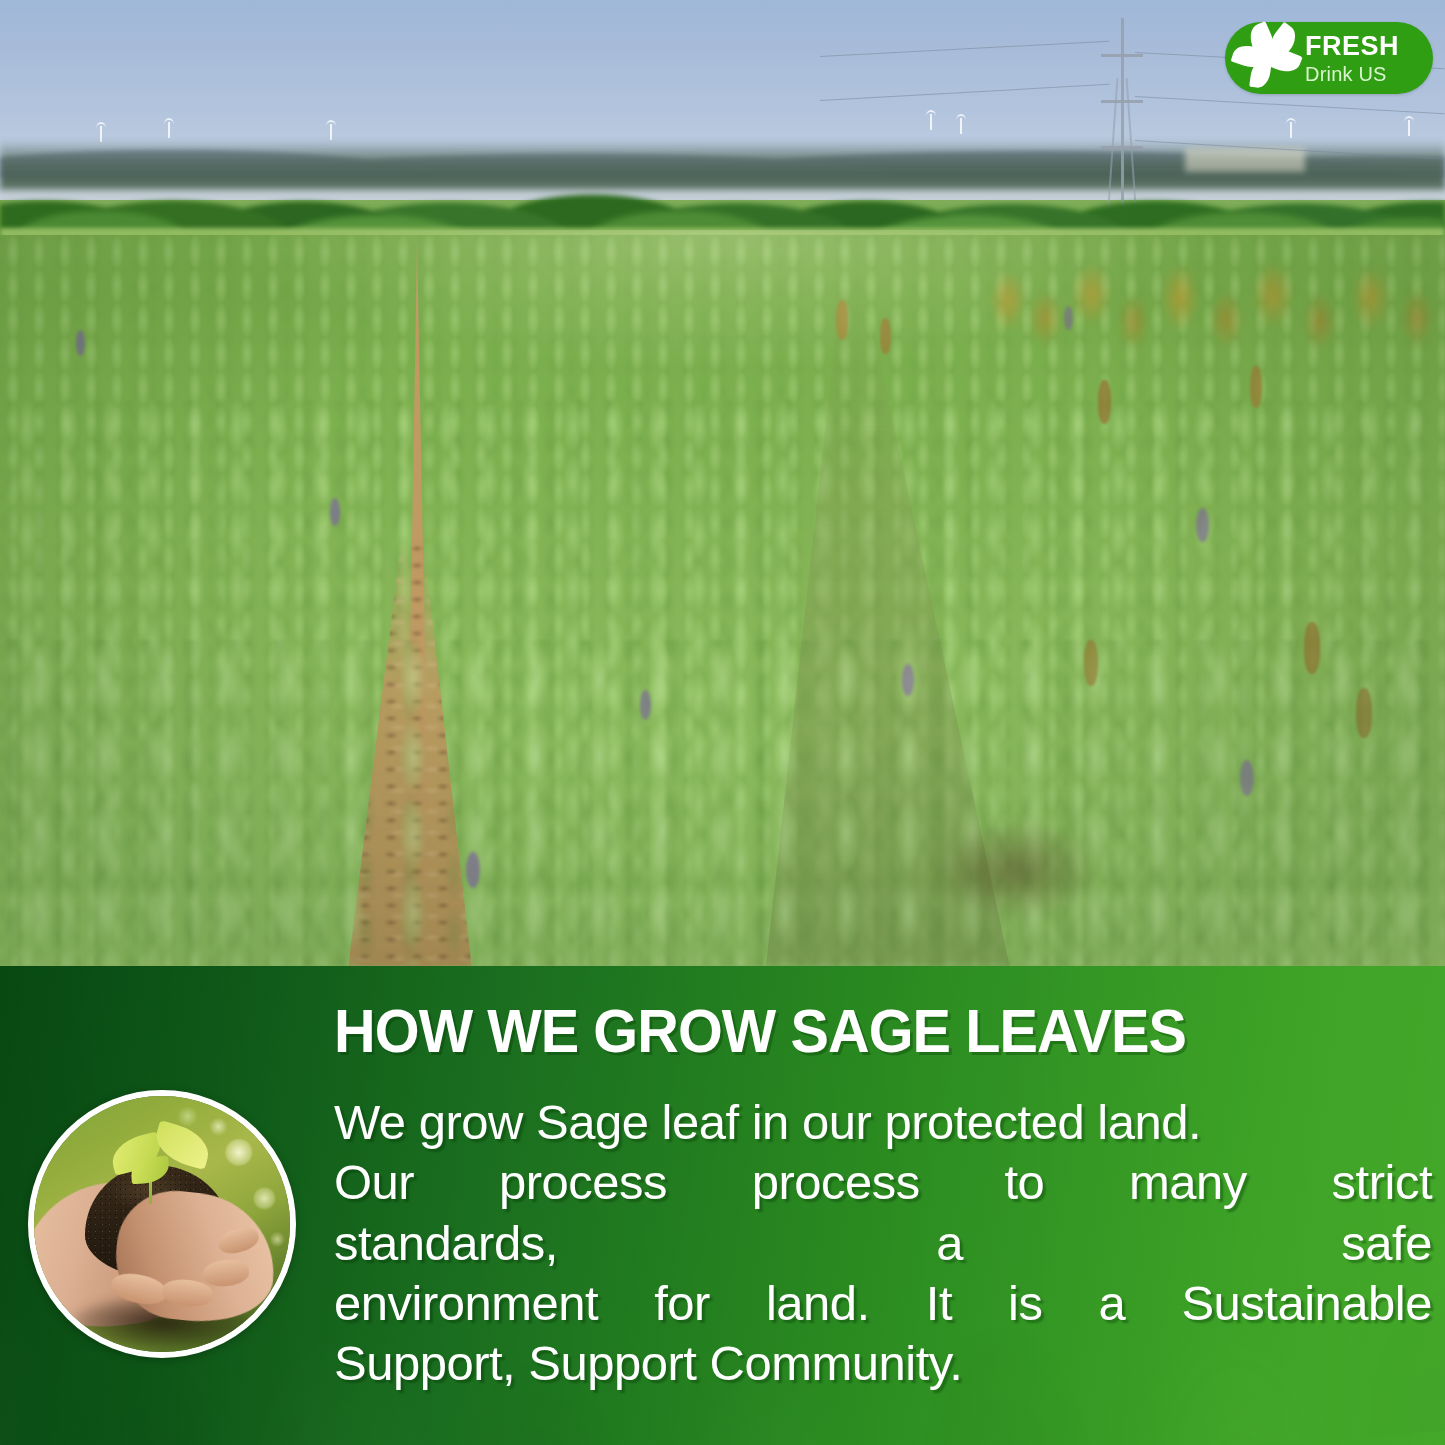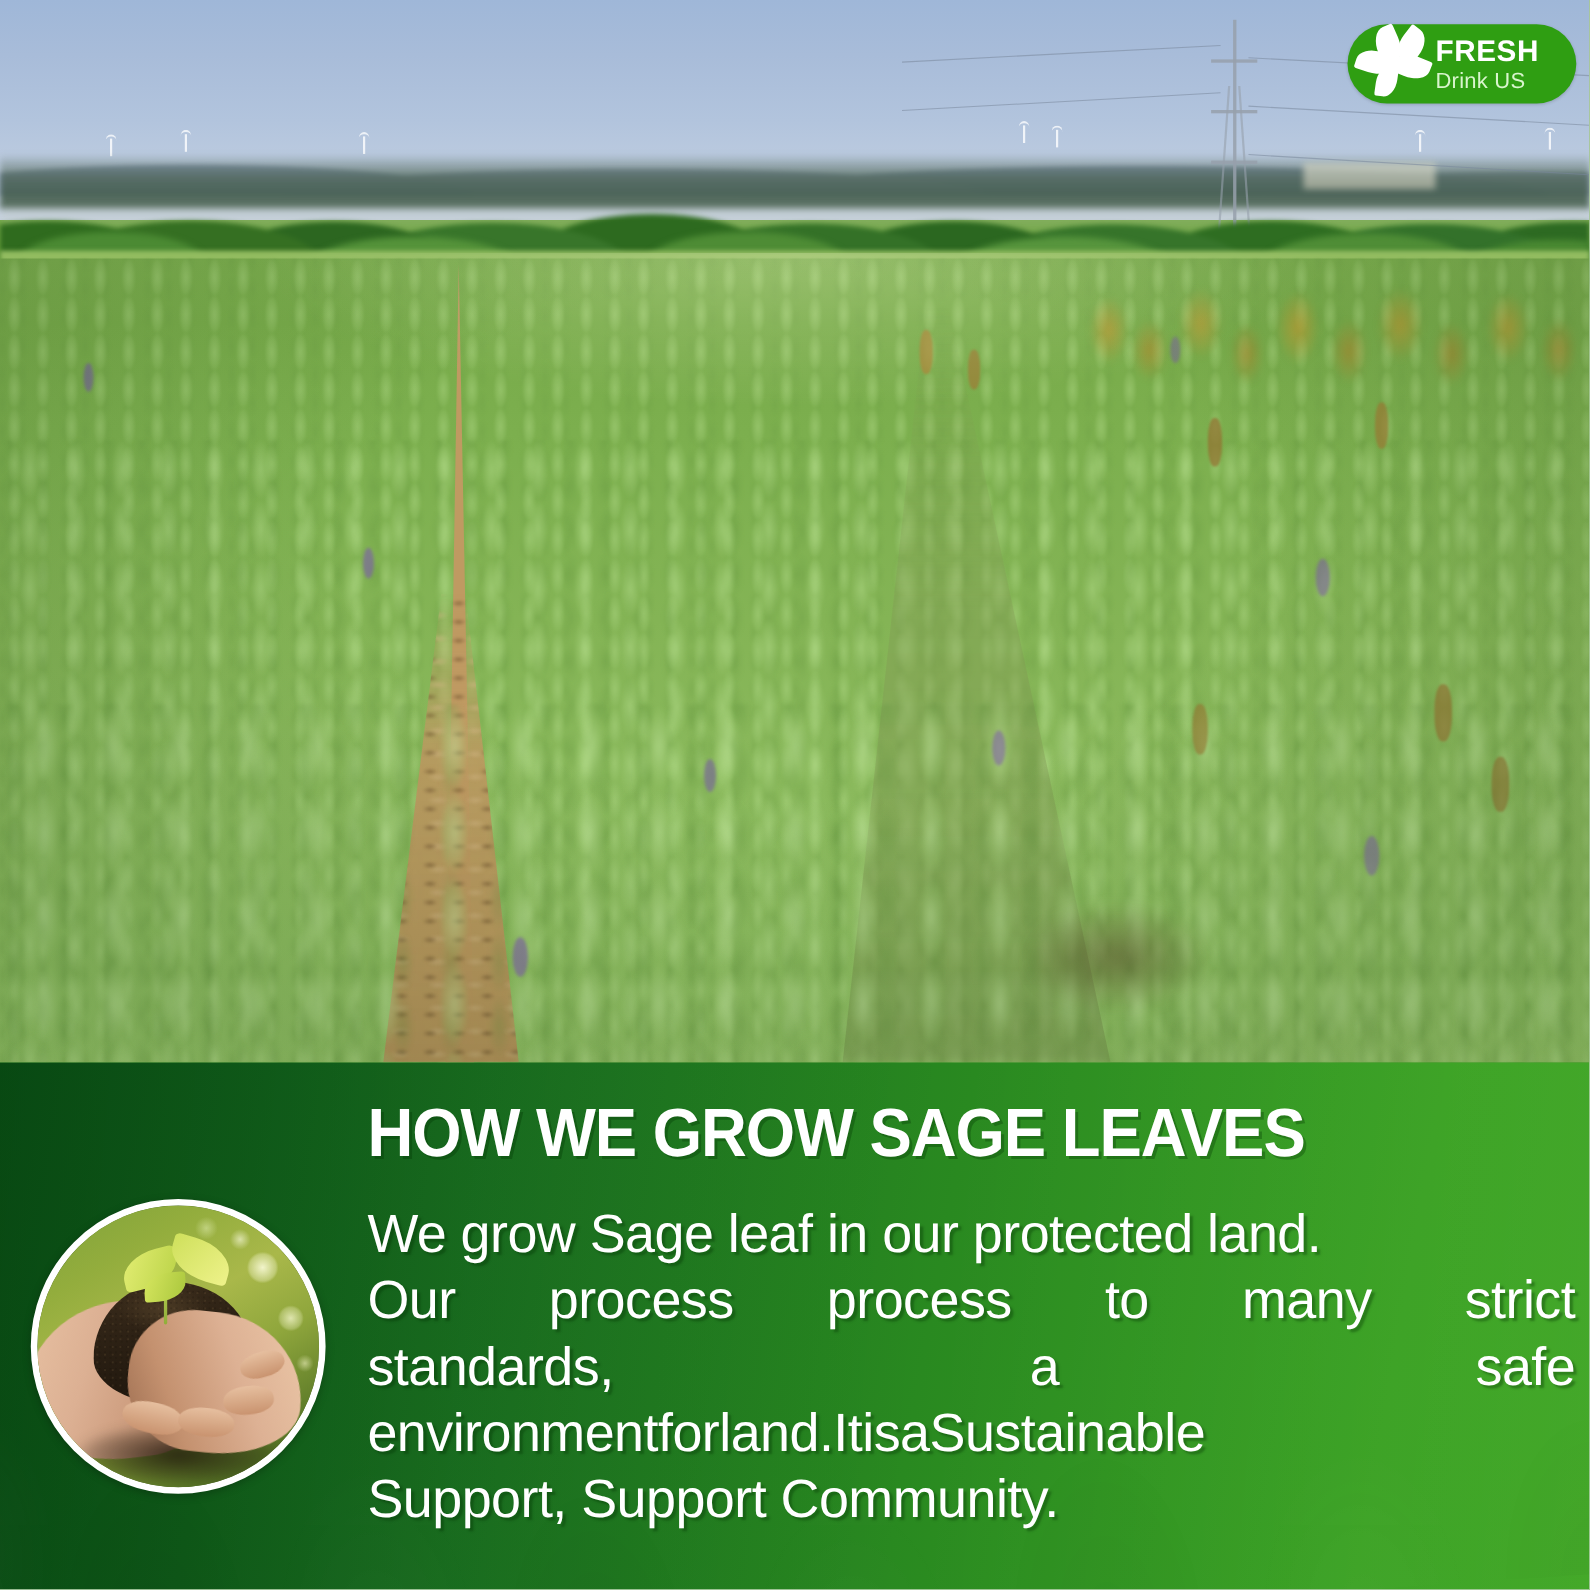--- a/index.html
+++ b/index.html
@@ -493,21 +493,21 @@
         <span>process</span>
         <span>to</span>
         <span>many</span>
         <span>strict</span>
       </span>
     <span style="display:flex;justify-content:space-between;">
         <span>standards,</span>
         <span>a</span>
         <span>safe</span>
       </span>
-    <span style="display:flex;">
+    <span style="display:flex;justify-content:space-between;">
         <span>environment</span>
         <span>for</span>
         <span>land.</span>
         <span>It</span>
         <span>is</span>
         <span>a</span>
         <span>Sustainable</span>
       </span>
     <span>Support, Support Community.</span>
   </div>

